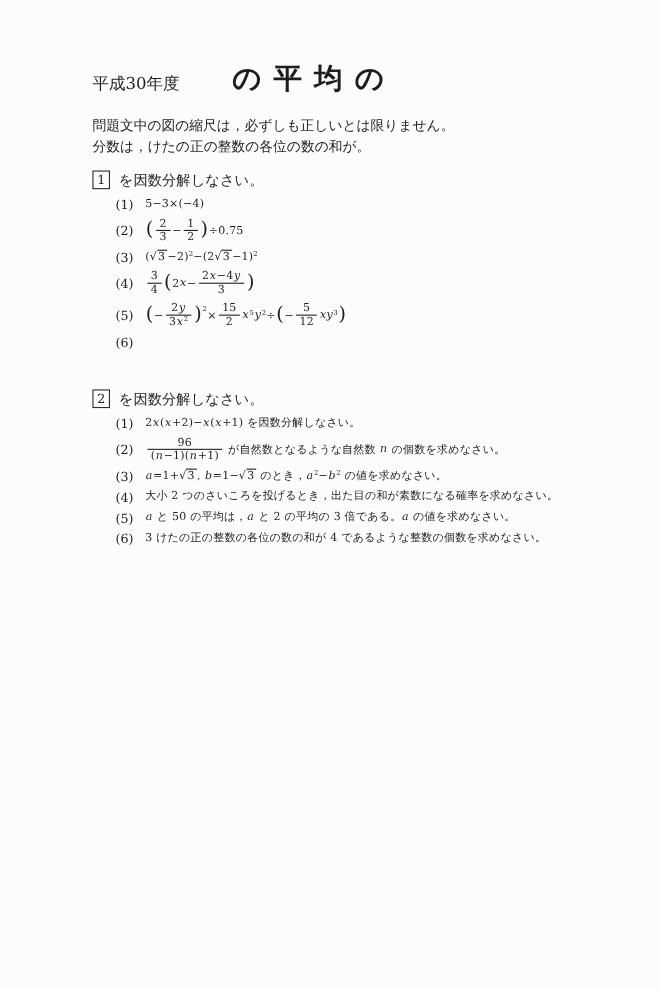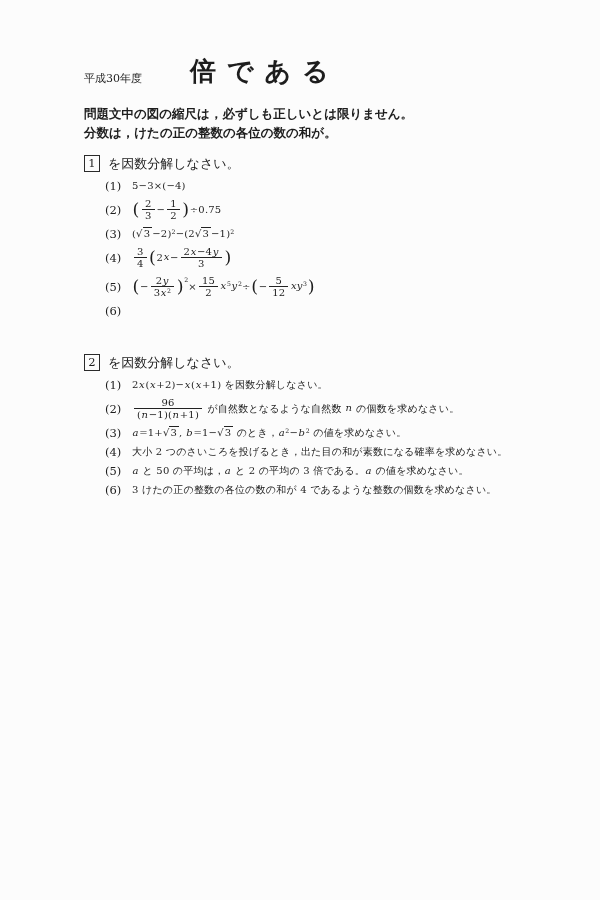--- a/index.html
+++ b/index.html
@@ -7,25 +7,25 @@
   body {
     width: 600px; height: 900px;
     background: #fcfcfc;
     color: #1d1d1d;
     font-family: "DejaVu Serif", "Liberation Serif", serif;
     overflow: hidden;
   }
   .sheet { padding: 54px 28px 0 84px; }
 
   .head-row { display: flex; align-items: flex-end; gap: 48px; }
-  .year { font-size: 11px; padding-bottom: 3px; white-space: nowrap; text-align: right; }
+  .year { font-size: 15px; padding-bottom: 3px; white-space: nowrap; text-align: right; }
   .title { font-size: 26px; font-weight: 600; letter-spacing: 0.42em; margin: 0; white-space: nowrap; }
 
   .notes { margin-top: 16px; font-size: 12.5px; line-height: 1.5; }
-  .notes p { margin: 0; font-weight: bold; }
+  .notes p { margin: 0; }
 
   .problem { margin-top: 12px; }
   .problem:not(:first-child) { margin-top: 36px; }
   .p-head { display: flex; align-items: center; gap: 8px; font-size: 13px; }
   .pnum {
     display: inline-block; min-width: 16px; height: 17px; line-height: 15px;
     border: 1.2px solid #2a2a2a; text-align: center; font-size: 11.5px; padding: 0 2px;
   }
   .items { list-style: none; margin: 6px 0 0; padding: 0 0 0 21px; }
   .item { display: flex; align-items: center; margin: 5px 0; font-size: 13px; }
@@ -44,21 +44,21 @@
     font-size: 1.75em; line-height: 0; vertical-align: middle;
     font-weight: 400; margin: 0 0.5px; position: relative; top: -0.05em;
   }
 </style>
 </head>
 <body>
 
 <div class="sheet">
   <div class="head-row">
     <span class="year">平成30年度</span>
-    <h1 class="title">倍である</h1>
+    <h1 class="title">の平均の</h1>
   </div>
   <div class="notes" id="notes">
       <p>問題文中の図の縮尺は，必ずしも正しいとは限りません。</p>
       <p>分数は，けたの正の整数の各位の数の和が。</p>
     </div>
   <div id="problems">
   <section class="problem">
     <div class="p-head">
       <span class="pnum">1</span>
       <span class="pinstr">を因数分解しなさい。</span>

